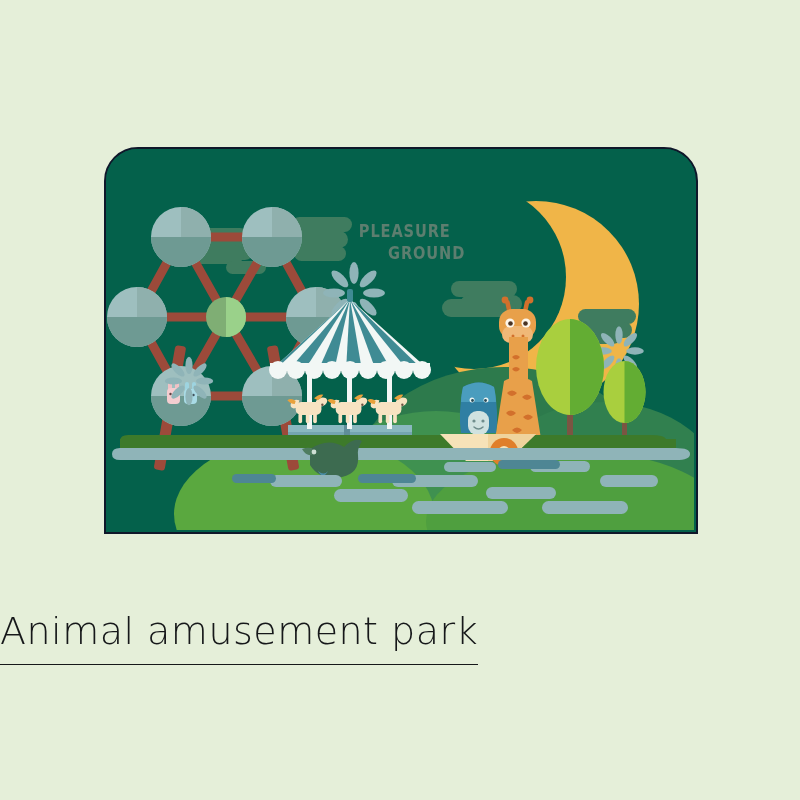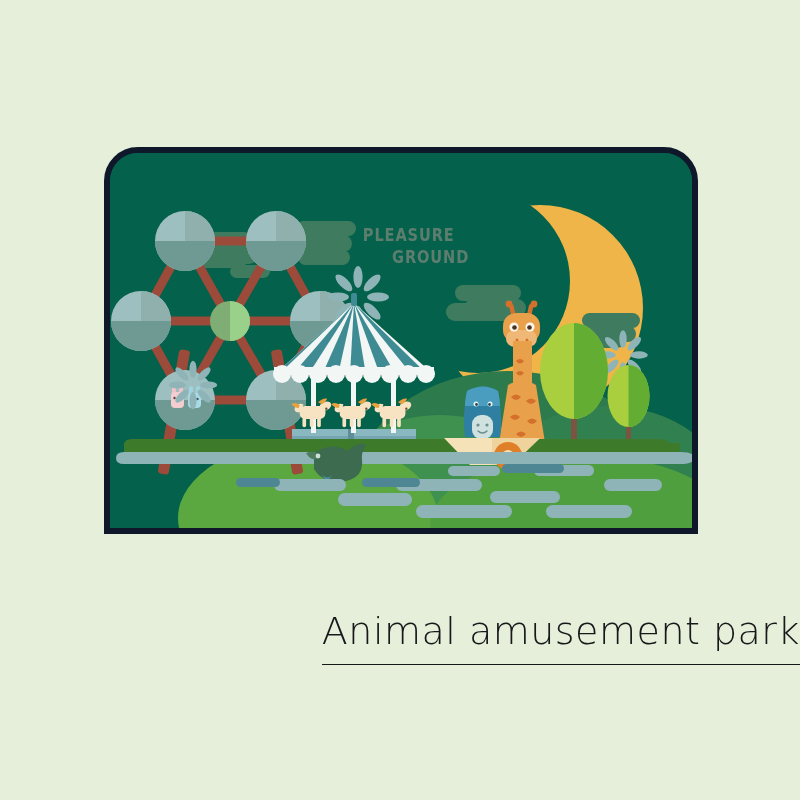--- a/index.html
+++ b/index.html
@@ -23,21 +23,21 @@
   }
 
   
   .card {
     position: absolute;
     left: 104px;
     top: 147px;
     width: 594px;
     height: 387px;
     background: #04614b;
-    border: 6px solid #0f172a;
+    border: 2px solid #0f172a;
     border-top-left-radius: 34px;
     border-top-right-radius: 34px;
     border-bottom-left-radius: 0;
     border-bottom-right-radius: 0;
     box-sizing: border-box;
     overflow: hidden;
   }
 
   .scene {
     position: absolute;
@@ -46,21 +46,21 @@
     height: 381px;
   }
   .scene svg { display: block; }
 
   
   .caption-wrap {
     position: absolute;
     left: 0;
     top: 612px;
     width: 800px;
-    text-align: right;
+    text-align: left;
   }
   .caption {
     display: inline-block;
     font-family: "DejaVu Sans", sans-serif;
     font-size: 38px;
     font-weight: 300;
     letter-spacing: 0.5px;
     color: #16181a;
     padding-bottom: 12px;
     border-bottom: 1.6px solid #16181a;

